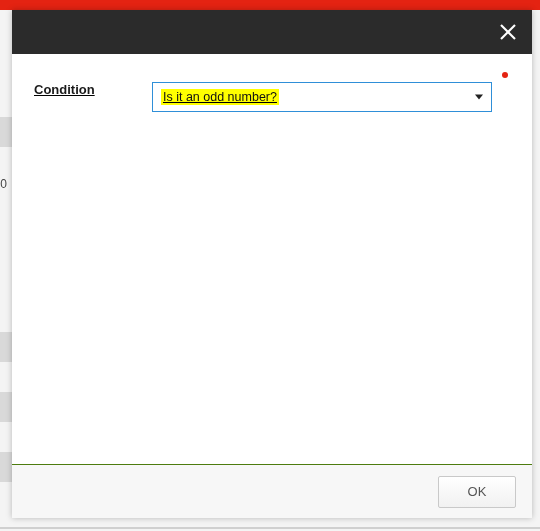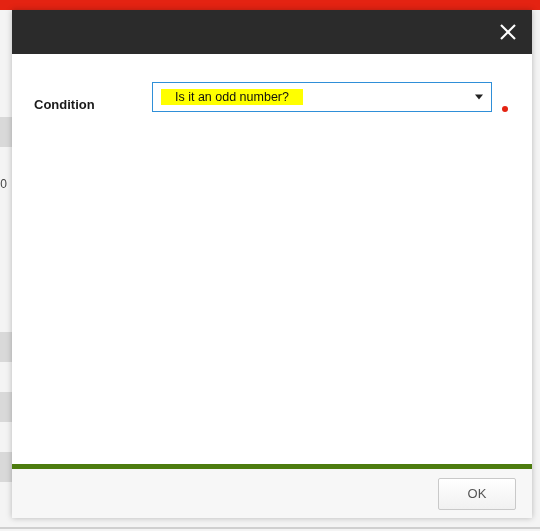--- a/index.html
+++ b/index.html
@@ -66,21 +66,22 @@
   .close-btn svg { stroke: #ffffff; stroke-width: 2.2; }
 
   .body {
     flex: 1;
     padding: 28px 22px 10px 22px;
     position: relative;
   }
 
   .row {
     display: flex;
-    align-items: flex-end;
+    align-items: flex-start;
+    text-decoration: underline;
   }
   .label {
     width: 118px;
     font-weight: bold;
     color: #1a1a1a;
     font-size: 13px;
   }
   .select-wrap {
     position: relative;
     flex: 0 0 340px;
@@ -93,21 +94,21 @@
     display: flex;
     align-items: center;
     padding: 0 26px 0 8px;
     font-size: 12.5px;
     color: #111;
     cursor: pointer;
     position: relative;
   }
   .select-box .highlight {
     background: #ffff00;
-    padding: 1px 14px;
+    padding: 1px 2px;
   }
   .caret {
     position: absolute;
     right: 8px;
     top: 50%;
     transform: translateY(-50%);
     width: 0; height: 0;
     border-left: 4px solid transparent;
     border-right: 4px solid transparent;
     border-top: 5px solid #222;
@@ -115,21 +116,21 @@
   .req-dot {
     width: 6px; height: 6px;
     background: #e42312;
     border-radius: 50%;
     margin-left: 10px;
     margin-top: -10px;
   }
 
   .footer {
     height: 54px;
-    border-top: 5px solid #4d7c0f;
+    border-top: 1px solid #4d7c0f;
     background: #f7f7f7;
     display: flex;
     align-items: center;
     justify-content: flex-end;
     padding: 4px 16px;
     gap: 12px;
   }
   .btn {
     min-width: 78px;
     height: 32px;

